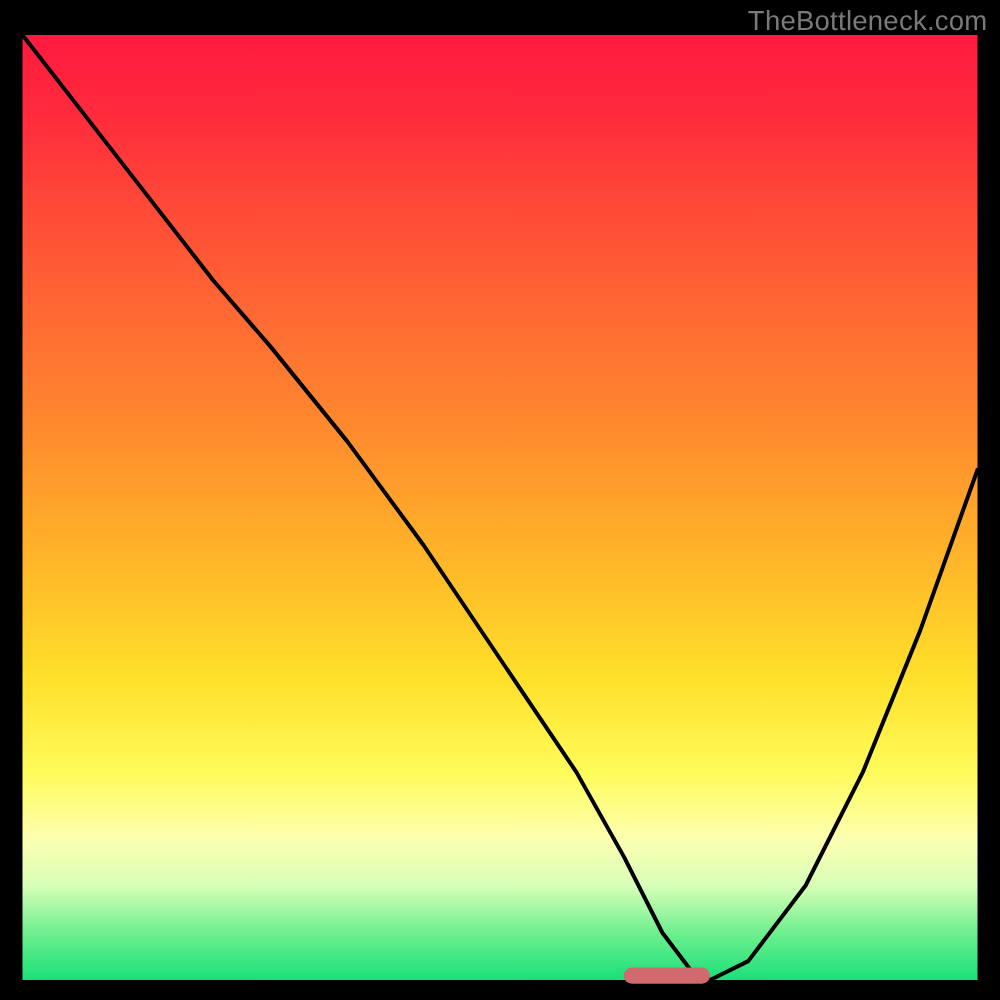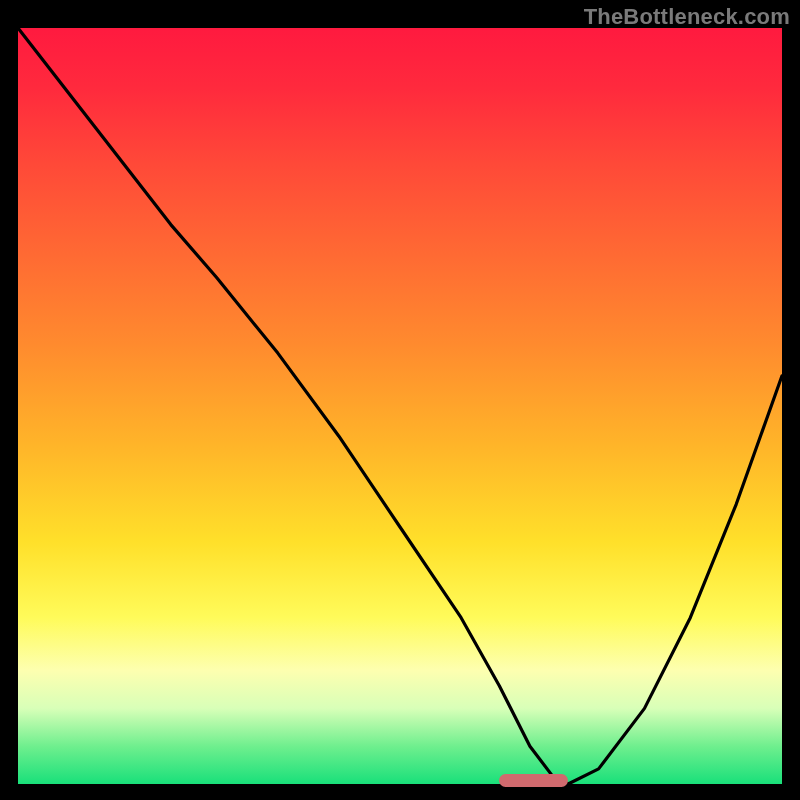--- a/index.html
+++ b/index.html
@@ -40,21 +40,21 @@
       #6fef8e 95%,
       #19e07a 100%
     );
   }
   .watermark {
     position: absolute;
     top: 4px;
     right: 10px;
     color: #7a7a7a;
     font-size: 22px;
-    font-weight: 700;
+    font-weight: 400;
     letter-spacing: 0.2px;
     user-select: none;
   }
   svg.curve {
     position: absolute;
     left: 0;
     top: 0;
     width: 764px;
     height: 756px;
     overflow: visible;

